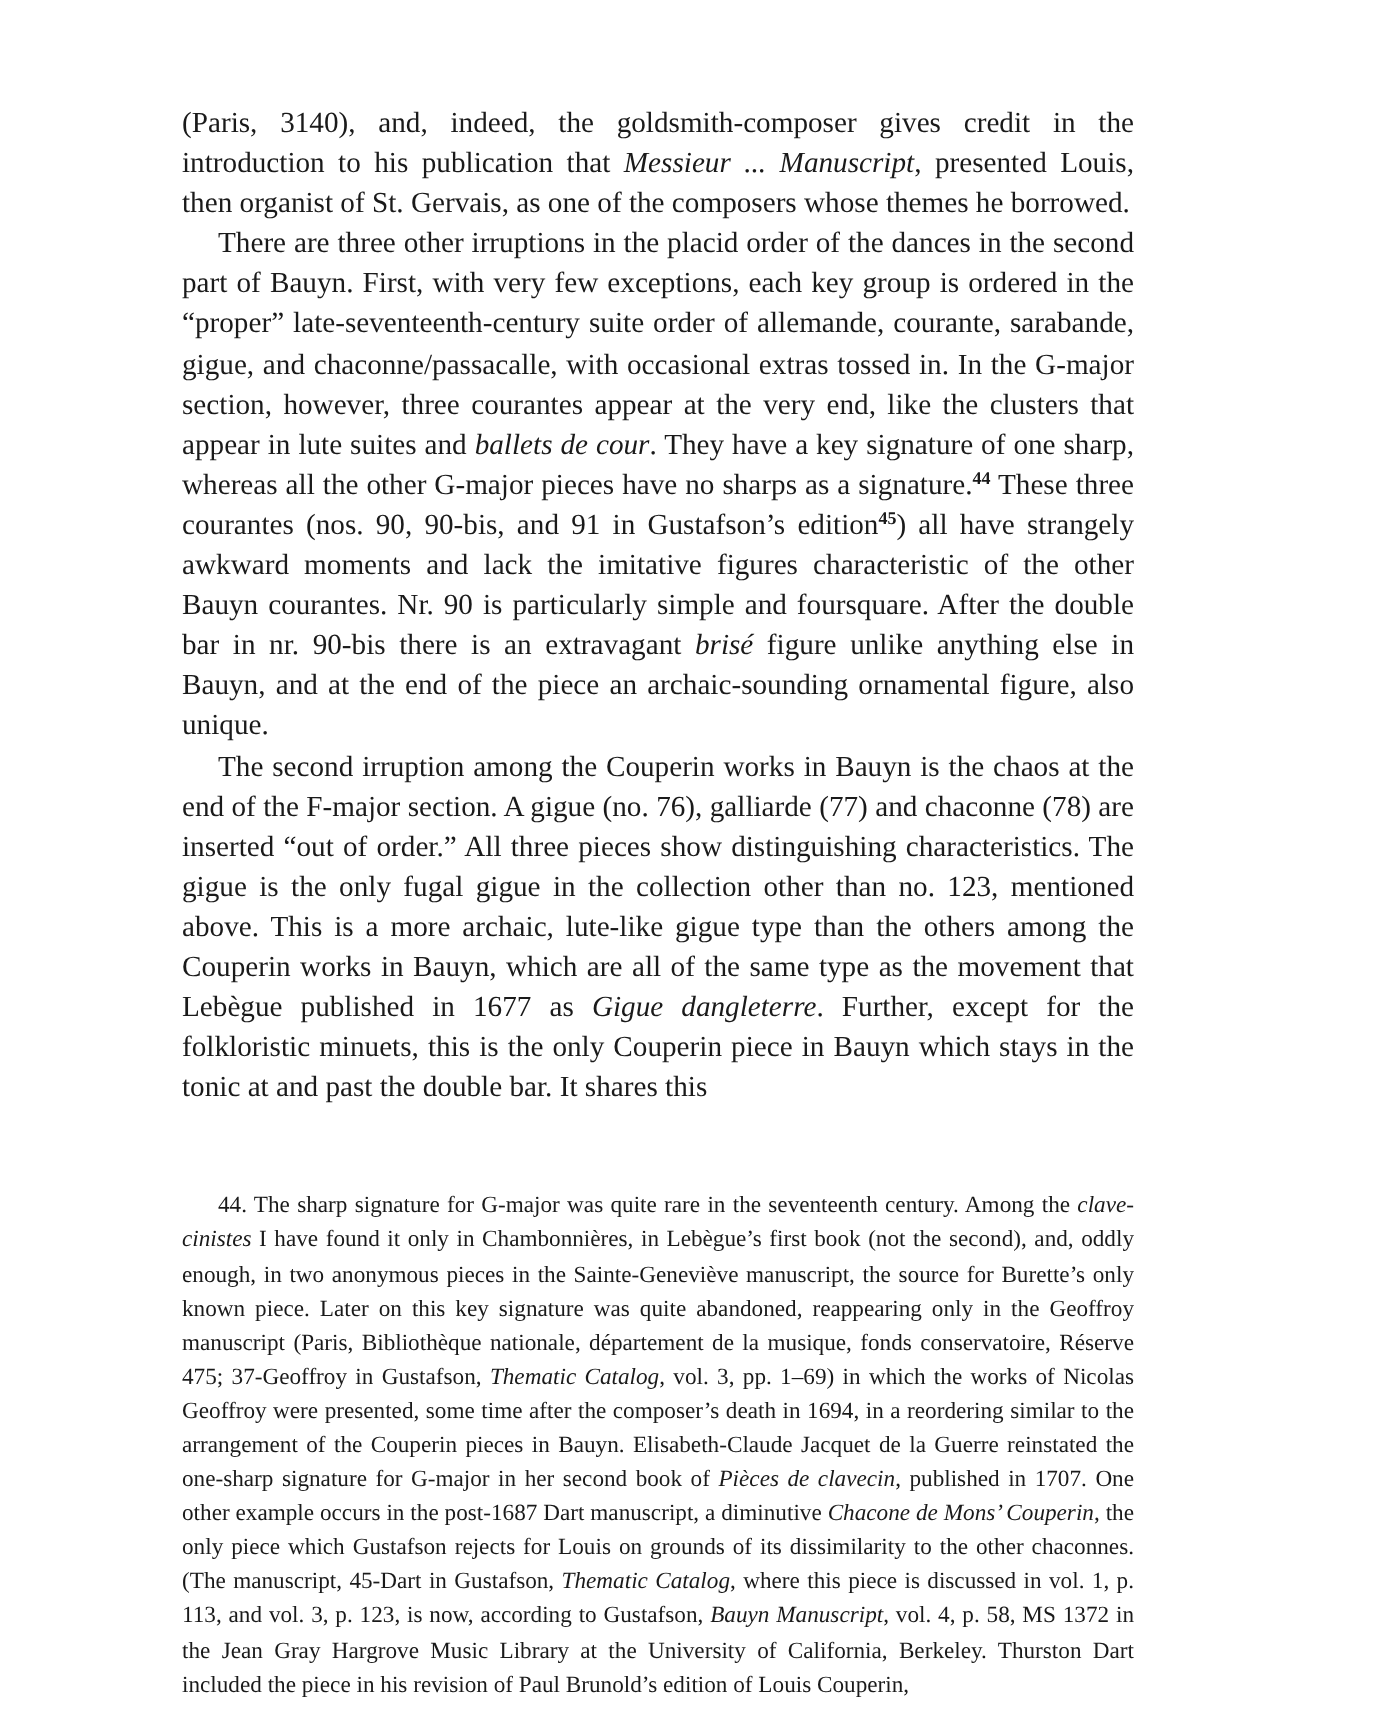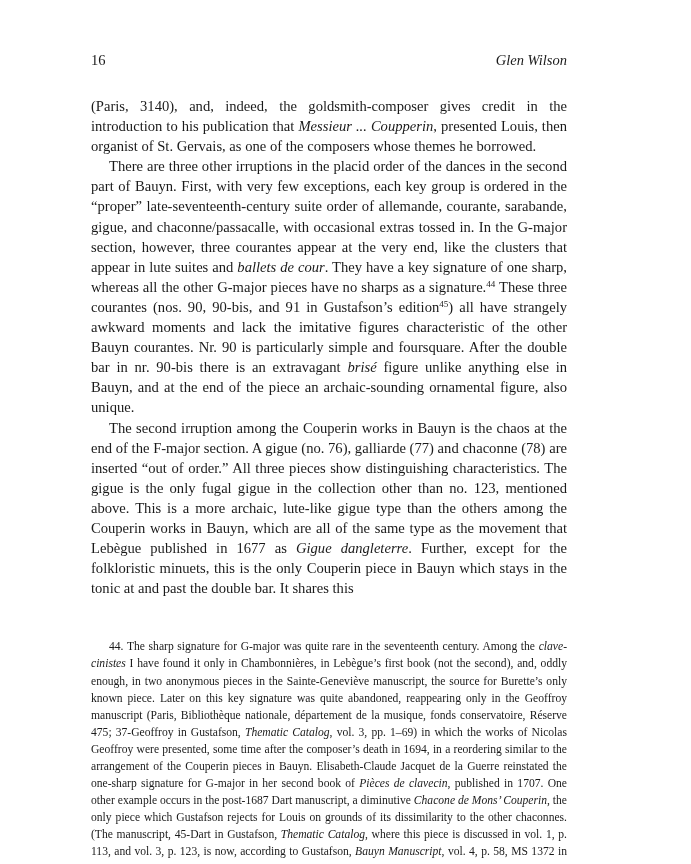--- a/index.html
+++ b/index.html
@@ -3,36 +3,32 @@
 <meta charset="utf-8">
 <style>
   html, body { margin: 0; padding: 0; background: #ffffff; }
   body { width: 691px; height: 864px; position: relative; overflow: hidden; color: #1a1a1a; }
   .page { position: absolute; left: 91px; top: 52px; width: 476px; font-family: "Liberation Serif", "DejaVu Serif", serif; }
   .running-head { display: flex; justify-content: space-between; align-items: baseline; font-size: 14.5px; height: 22px; margin-bottom: 22px; }
   .running-head .author { font-style: italic; }
   .body-text { font-size: 14.6px; line-height: 20.1px; text-align: justify; }
   .body-text p { margin: 0; text-indent: 0; }
   .body-text p.indent { text-indent: 18px; }
-  sup { font-size: 9px; line-height: 0; vertical-align: 5px; }
+  sup { font-size: 9px; line-height: 0; vertical-align: 5px; font-weight: bold; }
   .footnotes { margin-top: 40px; font-size: 11.6px; line-height: 17.1px; text-align: justify; }
   .footnotes p { margin: 0 0 8px 0; text-indent: 18px; }
   i { font-style: italic; }
 </style>
 </head>
 <body>
 
 <div class="page">
-  <div class="running-head">
-    <span class="page-number">16</span>
-    <span class="author">Glen Wilson</span>
-  </div>
 
   <div class="body-text">
-    <p><span>(Paris, 3140), and, indeed, the goldsmith-composer gives credit in the introduction to his publication that </span><i>Messieur ... Coupperin</i><span>, presented Louis, then organist of St. Gervais, as one of the composers whose themes he borrowed.</span></p>
+    <p><span>(Paris, 3140), and, indeed, the goldsmith-composer gives credit in the introduction to his publication that </span><i>Messieur ... Manuscript</i><span>, presented Louis, then organist of St. Gervais, as one of the composers whose themes he borrowed.</span></p>
     <p class="indent"><span>There are three other irruptions in the placid order of the dances in the second part of Bauyn. First, with very few exceptions, each key group is ordered in the “proper” late-seventeenth-century suite order of allemande, courante, sarabande, gigue, and chaconne/passacalle, with occasional extras tossed in. In the G-major section, however, three courantes appear at the very end, like the clusters that appear in lute suites and </span><i>ballets de cour</i><span>. They have a key signature of one sharp, whereas all the other G-major pieces have no sharps as a signature.</span><sup>44</sup><span> These three courantes (nos. 90, 90-bis, and 91 in Gustafson’s edition</span><sup>45</sup><span>) all have strangely awkward moments and lack the imitative figures characteristic of the other Bauyn courantes. Nr. 90 is particularly simple and foursquare. After the double bar in nr. 90-bis there is an extravagant </span><i>brisé</i><span> figure unlike anything else in Bauyn, and at the end of the piece an archaic-sounding ornamental figure, also unique.</span></p>
     <p class="indent"><span>The second irruption among the Couperin works in Bauyn is the chaos at the end of the F-major section. A gigue (no. 76), galliarde (77) and chaconne (78) are inserted “out of order.” All three pieces show distinguishing characteristics. The gigue is the only fugal gigue in the collection other than no. 123, mentioned above. This is a more archaic, lute-like gigue type than the others among the Couperin works in Bauyn, which are all of the same type as the movement that Lebègue published in 1677 as </span><i>Gigue dangleterre</i><span>. Further, except for the folkloristic minuets, this is the only Couperin piece in Bauyn which stays in the tonic at and past the double bar. It shares this</span></p>
   </div>
 
   <div class="footnotes">
     <p><span>44. The sharp signature for G-major was quite rare in the seventeenth century. Among the </span><i>clave-cinistes</i><span> I have found it only in Chambonnières, in Lebègue’s first book (not the second), and, oddly enough, in two anonymous pieces in the Sainte-Geneviève manuscript, the source for Burette’s only known piece. Later on this key signature was quite abandoned, reappearing only in the Geoffroy manuscript (Paris, Bibliothèque nationale, département de la musique, fonds conservatoire, Réserve 475; 37-Geoffroy in Gustafson, </span><i>Thematic Catalog</i><span>, vol. 3, pp. 1–69) in which the works of Nicolas Geoffroy were presented, some time after the composer’s death in 1694, in a reordering similar to the arrangement of the Couperin pieces in Bauyn. Elisabeth-Claude Jacquet de la Guerre reinstated the one-sharp signature for G-major in her second book of </span><i>Pièces de clavecin</i><span>, published in 1707. One other example occurs in the post-1687 Dart manuscript, a diminutive </span><i>Chacone de Mons’ Couperin</i><span>, the only piece which Gustafson rejects for Louis on grounds of its dissimilarity to the other chaconnes. (The manuscript, 45-Dart in Gustafson, </span><i>Thematic Catalog</i><span>, where this piece is discussed in vol. 1, p. 113, and vol. 3,  p. 123, is now, according to Gustafson, </span><i>Bauyn Manuscript</i><span>, vol. 4, p. 58, MS 1372 in the Jean Gray Hargrove Music Library at the University of California, Berkeley. Thurston Dart included the piece in his revision of Paul Brunold’s edition of Louis Couperin, </span></p>
 
   </div>
 </div>
 

